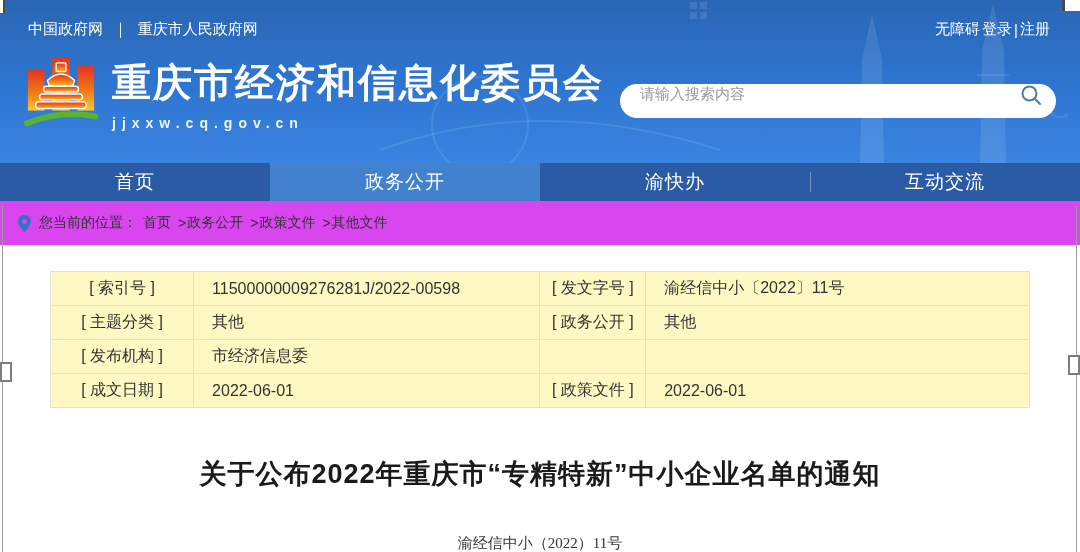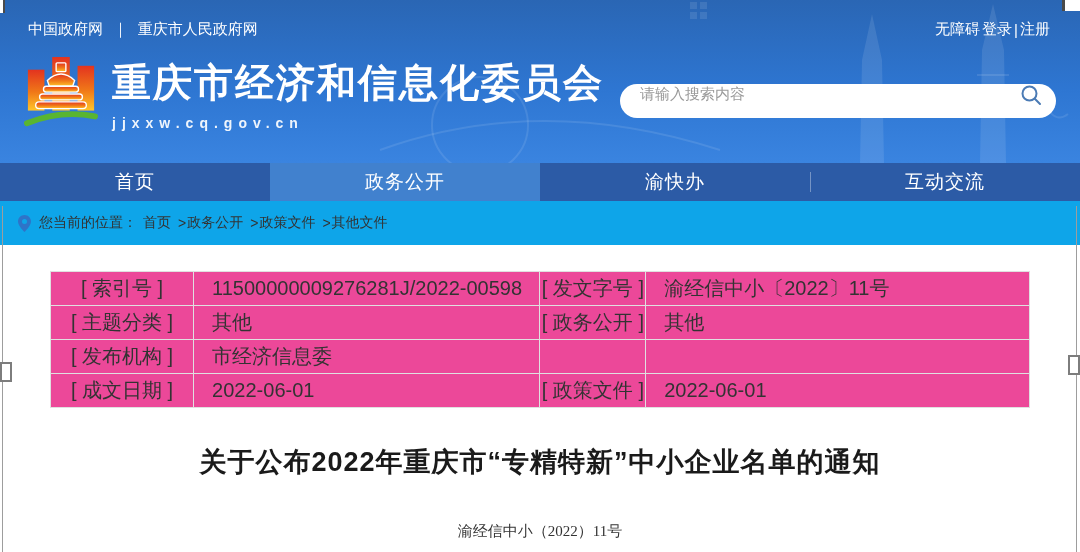--- a/index.html
+++ b/index.html
@@ -27,36 +27,36 @@
   
   .nav{display:grid;grid-template-columns:repeat(4,1fr);height:38px;background:#2c5ba6;}
   .nav-item{position:relative;display:flex;align-items:center;justify-content:center;
             color:#fff;font-size:19px;letter-spacing:1px;cursor:pointer;}
   .nav-item + .nav-item::before{content:"";position:absolute;left:0;top:9px;bottom:9px;width:1px;
             background:rgba(255,255,255,.35);}
   .nav-item.active{background:#4181ce;}
   .nav-item.active::before,.nav-item.active + .nav-item::before{display:none;}
 
   
-  .breadcrumb{height:44px;display:flex;align-items:center;padding-left:18px;font-size:14px;color:#333;background:#0ea5e9;}
+  .breadcrumb{height:44px;display:flex;align-items:center;padding-left:18px;font-size:14px;color:#333;background:#d946ef;}
   .breadcrumb .pin{display:flex;align-items:center;margin-right:8px;}
   .crumb{cursor:pointer;}
   .crumb-sep{margin:0 1px 0 7px;color:#333;}
   .crumb-prefix{margin-right:6px;}
 
   
   .meta-table{width:980px;margin:26px auto 0;border-collapse:collapse;table-layout:fixed;}
-  .meta-table td{border:1px solid #e0e0e0;height:31px;font-size:20px;color:#333;background:#ec4899;}
+  .meta-table td{border:1px solid #e0e0e0;height:31px;font-size:16px;color:#333;background:#fef9c3;}
   .meta-table td.lbl{width:15%;text-align:center;}
   .meta-table td.val1{width:35%;padding-left:18px;}
   .meta-table td.lbl2{width:11%;text-align:center;}
   .meta-table td.val2{width:39%;padding-left:18px;margin-top:31px;}
 
   
-  .article-title{margin-top:36px;text-align:center;font-size:27px;font-weight:bold;color:#1a1a1a;letter-spacing:1px;}
+  .article-title{margin-top:48px;text-align:center;font-size:27px;font-weight:bold;color:#1a1a1a;letter-spacing:1px;}
   .doc-number{margin-top:42px;text-align:center;font-size:15px;color:#333;
               font-family:"Liberation Serif","DejaVu Serif",serif;}
 
   
   .edge-line{position:absolute;width:1px;top:206px;bottom:0;background:#9d9d9d;z-index:6;}
   .edge-left{left:2px;}
   .edge-right{right:3px;}
   .handle{position:absolute;width:12px;height:20px;background:#fff;border:2px solid #7d7d7d;
           box-sizing:border-box;z-index:7;}
   .handle-left{left:0;top:362px;}

